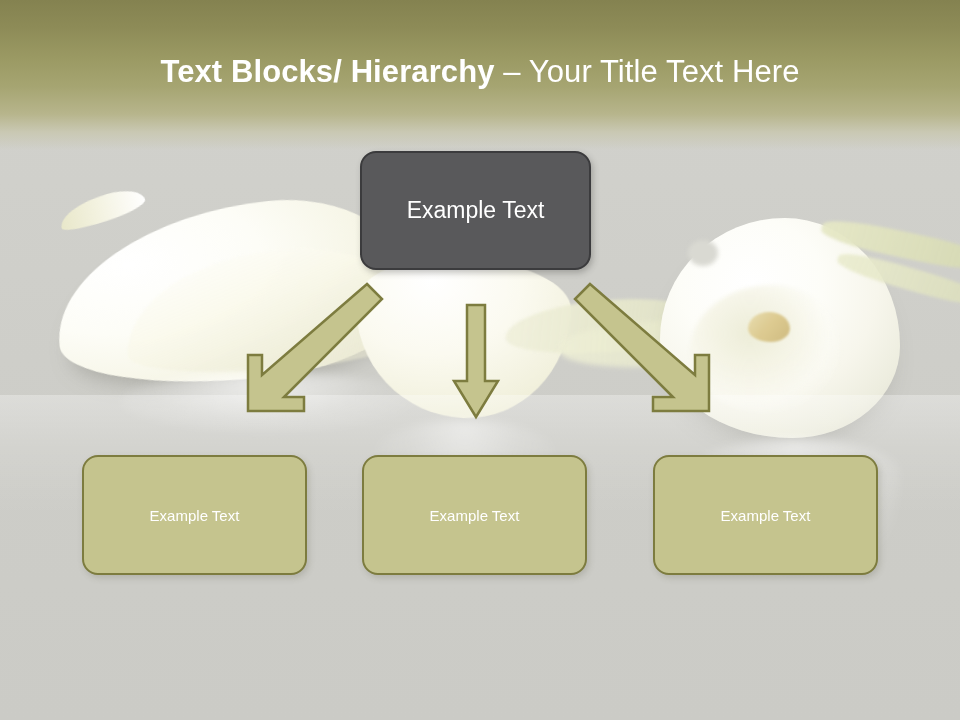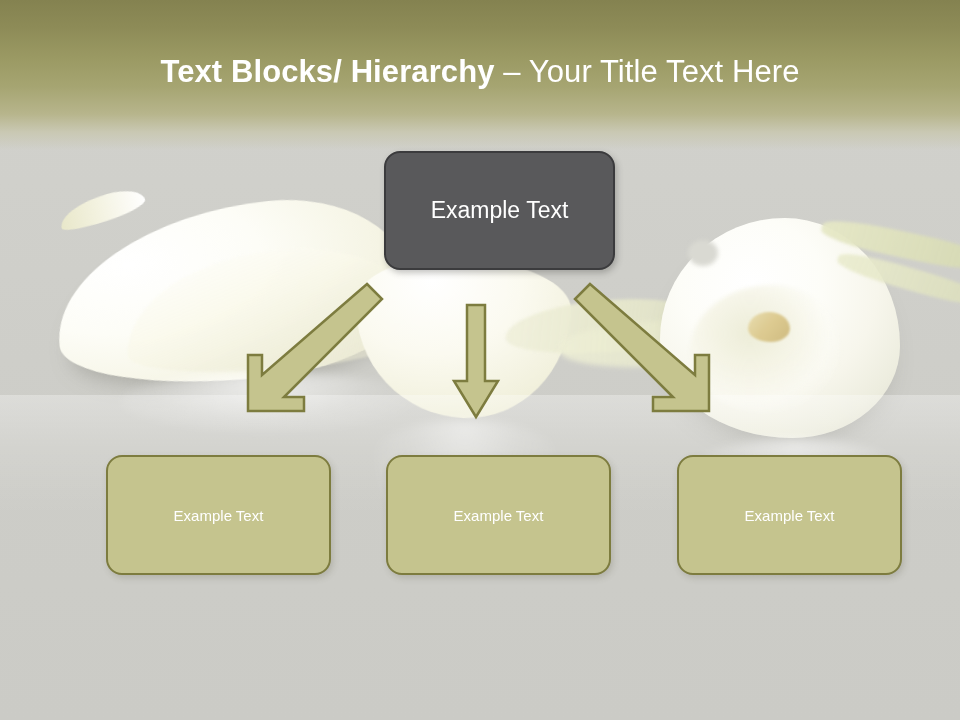--- a/index.html
+++ b/index.html
@@ -234,21 +234,20 @@
   .title .t-light  { font-weight: normal; }
 
   
   .node {
     position: absolute;
     display: flex;
     align-items: center;
     justify-content: center;
     box-sizing: border-box;
     border-radius: 16px;
-    margin-left: 24px;
   }
   .node-top {
     left: 360px; top: 151px;
     width: 231px; height: 119px;
     background: #59595b;
     border: 2.5px solid #3b3b3d;
     color: #ffffff;
     font-size: 23px;
     box-shadow: 2px 3px 6px rgba(60,60,55,0.30);
   }

